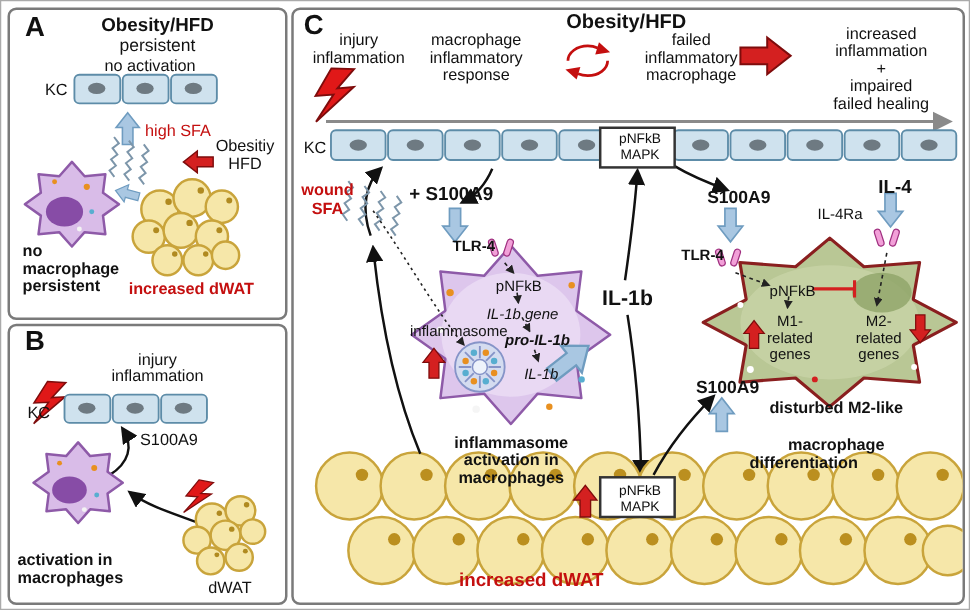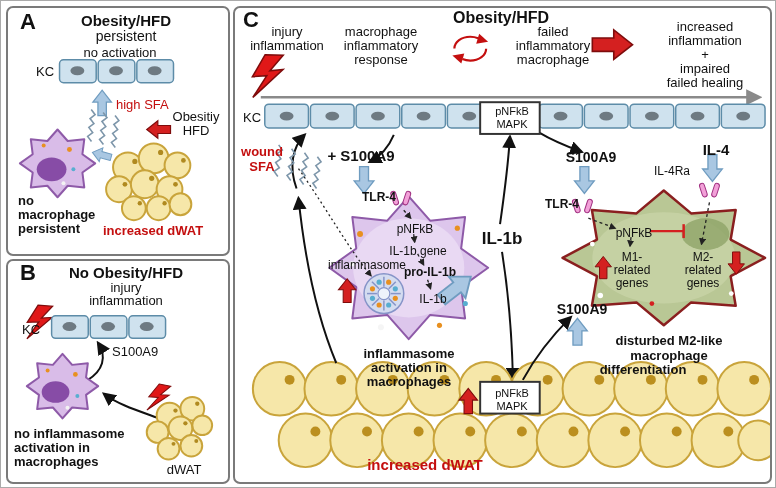--- a/index.html
+++ b/index.html
@@ -5,21 +5,21 @@
   html,body{margin:0;padding:0;background:#fff;}
   #fig{position:relative;width:776px;height:488px;background:#fff;border:1px solid #aaa;box-sizing:border-box;
        font-family:"Liberation Sans",sans-serif;overflow:hidden;}
   .panel{position:absolute;border:2px solid #7a7a7a;border-radius:7px;background:#fff;box-sizing:border-box;}
   #pa{left:5px;top:5px;width:224px;height:250px;}
   #pb{left:5px;top:258px;width:224px;height:225px;}
   #pc{left:232px;top:5px;width:539px;height:478px;}
   .panel svg{position:absolute;left:0;top:0;width:100%;height:100%;}
   .t{position:absolute;color:#111;line-height:1.06;white-space:nowrap;}
   .tc{transform:translateX(-50%);text-align:center;}
-  .b{font-weight:bold}.i{}.red{color:#c40f0f}
+  .b{font-weight:bold}.i{font-style:italic}.red{color:#c40f0f}
   .f11{font-size:11px}.f12{font-size:12px}.f13{font-size:13px}.f14{font-size:14px}
   .f15{font-size:15px}.f16{font-size:16px}.f17{font-size:17px}.f22{font-size:22px}
 </style>
 </head>
 <body>
 
 <div id="fig">
 
   <section class="panel" id="pa">
     <svg viewBox="0 0 222 247" preserveAspectRatio="none">
@@ -163,26 +163,24 @@
         <g fill="#b08a20" stroke="none">
           <circle cx="169" cy="153" r="2.2"></circle>
             <circle cx="191" cy="146" r="2.2"></circle>
             <circle cx="179" cy="166" r="2.2"></circle>
           <circle cx="167" cy="187" r="2"></circle>
             <circle cx="190" cy="184" r="2"></circle>
         </g>
       </g>
     </svg>
     <div class="t f22 b" style="left:12px;top:0px">B</div>
-    <div class="t tc f15 b" style="left:118px;top:4px">No Obesity/HFD</div>
     <div class="t tc f13" style="left:118px;top:20px">injury</div>
     <div class="t tc f13" style="left:118px;top:33px">inflammation</div>
     <div class="t f13" style="left:14px;top:62px">KC</div>
     <div class="t f13" style="left:104px;top:84px">S100A9</div>
-    <div class="t f13 b" style="left:6px;top:166px">no inflammasome</div>
     <div class="t f13 b" style="left:6px;top:180px">activation in</div>
     <div class="t f13 b" style="left:6px;top:194px">macrophages</div>
     <div class="t tc f13" style="left:176px;top:202px">dWAT</div>
   </section>
 
   <section class="panel" id="pc">
     <svg viewBox="0 0 539 478" preserveAspectRatio="none">
 
       <use href="#bolt" transform="translate(20,46) rotate(6) scale(1.3)" fill="#e01818" stroke="#7e0c0c" stroke-width="1.2"></use>
 
@@ -379,21 +377,21 @@
     <div class="t tc f12 b" style="left:327px;top:190px">TLR-4</div>
     <div class="t tc f15 b" style="left:481px;top:134px">IL-4</div>
     <div class="t tc f12" style="left:437px;top:157px">IL-4Ra</div>
     <div class="t tc f12" style="left:399px;top:219px">pNFkB</div>
     <div class="t tc f12" style="left:397px;top:243px">M1-</div>
     <div class="t tc f12" style="left:397px;top:256px">related</div>
     <div class="t tc f12" style="left:397px;top:269px">genes</div>
     <div class="t tc f12" style="left:468px;top:243px">M2-</div>
     <div class="t tc f12" style="left:468px;top:256px">related</div>
     <div class="t tc f12" style="left:468px;top:269px">genes</div>
-    <div class="t tc f13 b" style="left:434px;top:326px">disturbed M2-like</div>
+    <div class="t tc f13 b" style="left:434px;top:311px">disturbed M2-like</div>
     <div class="t tc f13 b" style="left:434px;top:341px">macrophage</div>
     <div class="t tc f13 b" style="left:408px;top:355px">differentiation</div>
     <div class="t tc f14 b" style="left:347px;top:294px">S100A9</div>
     <div class="t tc f11" style="left:277px;top:380px">pNFkB</div>
     <div class="t tc f11" style="left:277px;top:393px">MAPK</div>
     <div class="t tc f15 b red" style="left:190px;top:449px">increased dWAT</div>
   </section>
 
 </div>
 

